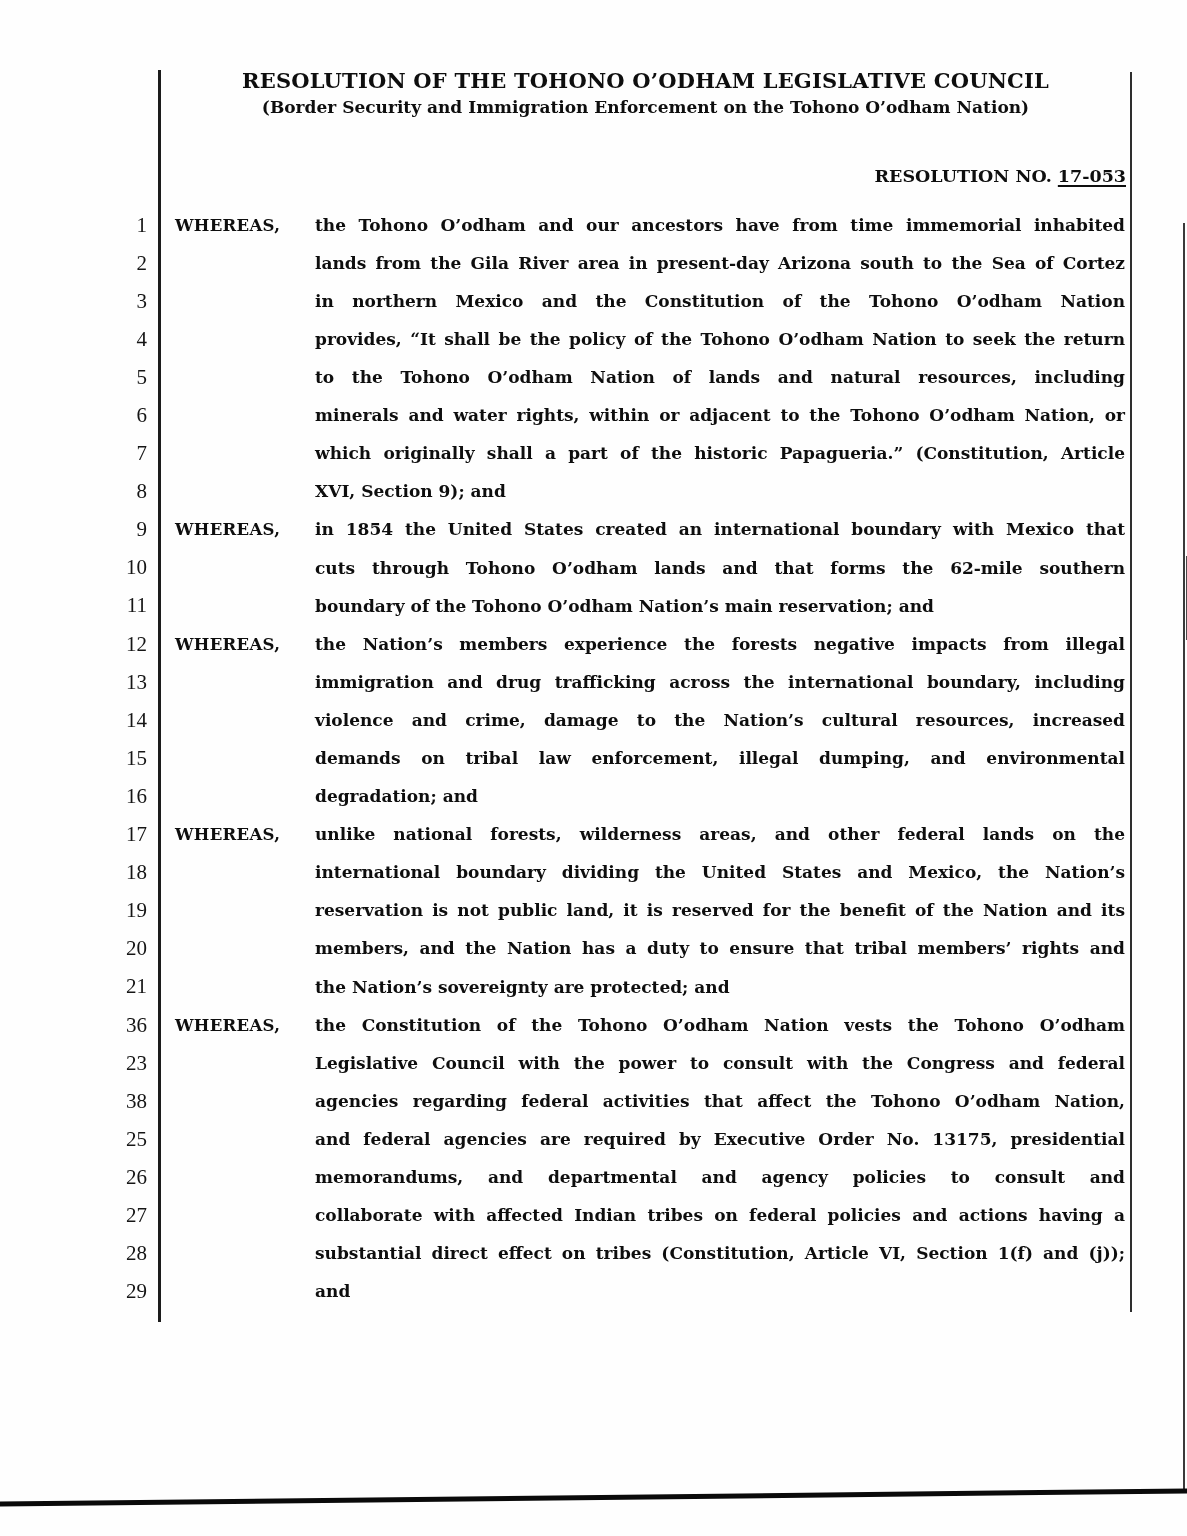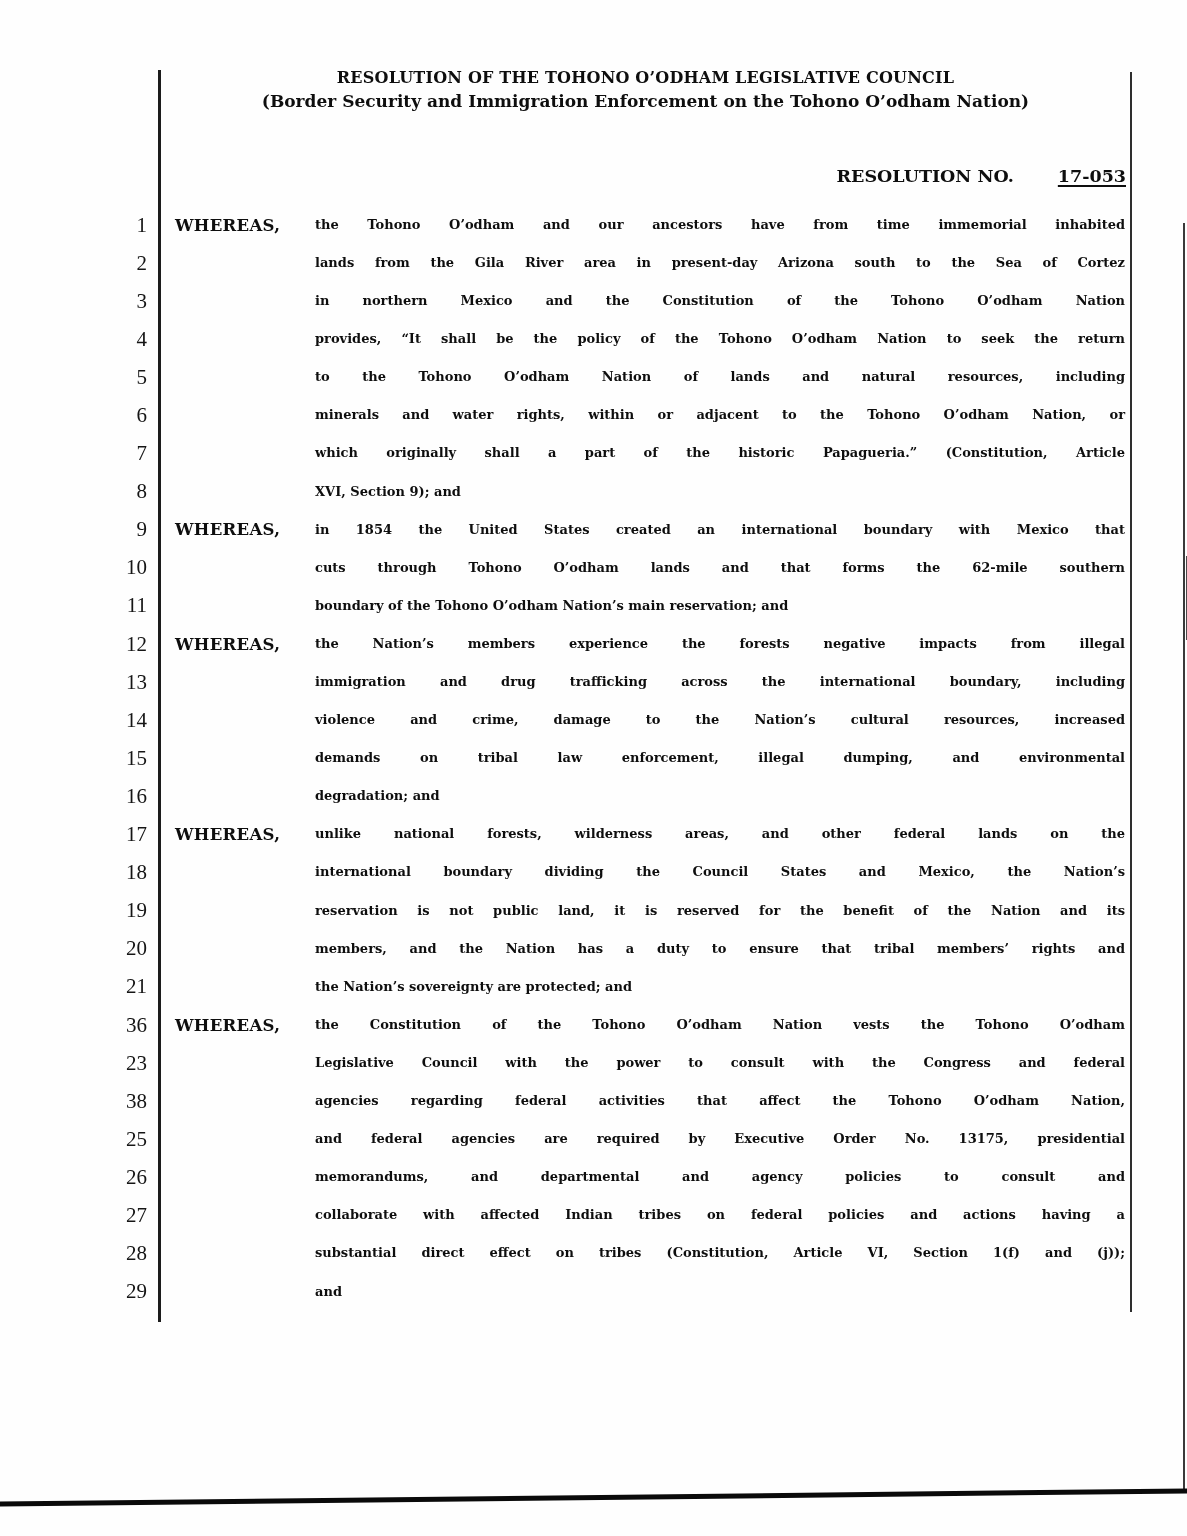--- a/index.html
+++ b/index.html
@@ -10,47 +10,46 @@
     margin:0 auto;
     background:#fefefe;
     color:#0e0e0e;
     font-family:"DejaVu Serif", serif;
     overflow:hidden;
   }
   .header {
     position:absolute; left:160px; top:68px; width:971px;
     text-align:center; font-weight:bold;
   }
-  .title   { font-size:16px; letter-spacing:0.2px; }
+  .title   { font-size:21px; letter-spacing:0.2px; }
   .subtitle{ font-size:17px; margin-top:4px; }
   .resno {
     position:absolute; top:166px; right:61px;
     font-weight:bold; font-size:17.5px; white-space:nowrap;
   }
   .resno .val {
     text-decoration:underline;
     text-decoration-thickness:2px;
     text-underline-offset:3px;
-    margin-left:38px;
   }
   .rows { position:absolute; top:206px; left:0; width:1187px; }
   .row  { display:flex; align-items:center; height:38.1px; }
   .num  {
     width:147px; text-align:right;
     font-family:"Liberation Serif", serif; font-weight:normal;
     font-size:21px; color:#151515;
   }
   .wlabel {
     width:122px; margin-left:28px;
     font-weight:bold; font-size:16.5px; letter-spacing:0.3px;
     white-space:nowrap;
   }
   .ltext {
     width:810px; margin-left:18px;
-    font-weight:bold; font-size:13px; line-height:1.1;
+    font-weight:bold; font-size:17px; line-height:1.1;
   }
   .ltext.j { text-align:justify; text-align-last:justify; }
   .vrule { position:absolute; }
   .rule-left  { left:158px;  top:70px;  width:3px; height:1252px; background:#1c1c1c; }
   .rule-right { left:1130px; top:72px;  width:2px; height:1240px; background:#2e2e2e; }
   .edge-line  { left:1183px; top:223px; width:2px; height:1267px; background:#3a3a3a; }
   .edge-line2 { left:1186px; top:556px; width:2px; height:84px;  background:#4a4a4a; }
   .bottom-svg { position:absolute; left:0; top:1478px; }
 </style>
 </head>
@@ -169,21 +168,21 @@
 
   <div class="row">
     <div class="num">17</div>
     <div class="wlabel">WHEREAS,</div>
     <div class="ltext j">unlike national forests, wilderness areas, and other federal lands on the</div>
   </div>
 
   <div class="row">
     <div class="num">18</div>
     <div class="wlabel"></div>
-    <div class="ltext j">international boundary dividing the Council States and Mexico, the Nation’s</div>
+    <div class="ltext j">international boundary dividing the United States and Mexico, the Nation’s</div>
   </div>
 
   <div class="row">
     <div class="num">19</div>
     <div class="wlabel"></div>
     <div class="ltext j">reservation is not public land, it is reserved for the benefit of the Nation and its</div>
   </div>
 
   <div class="row">
     <div class="num">20</div>

